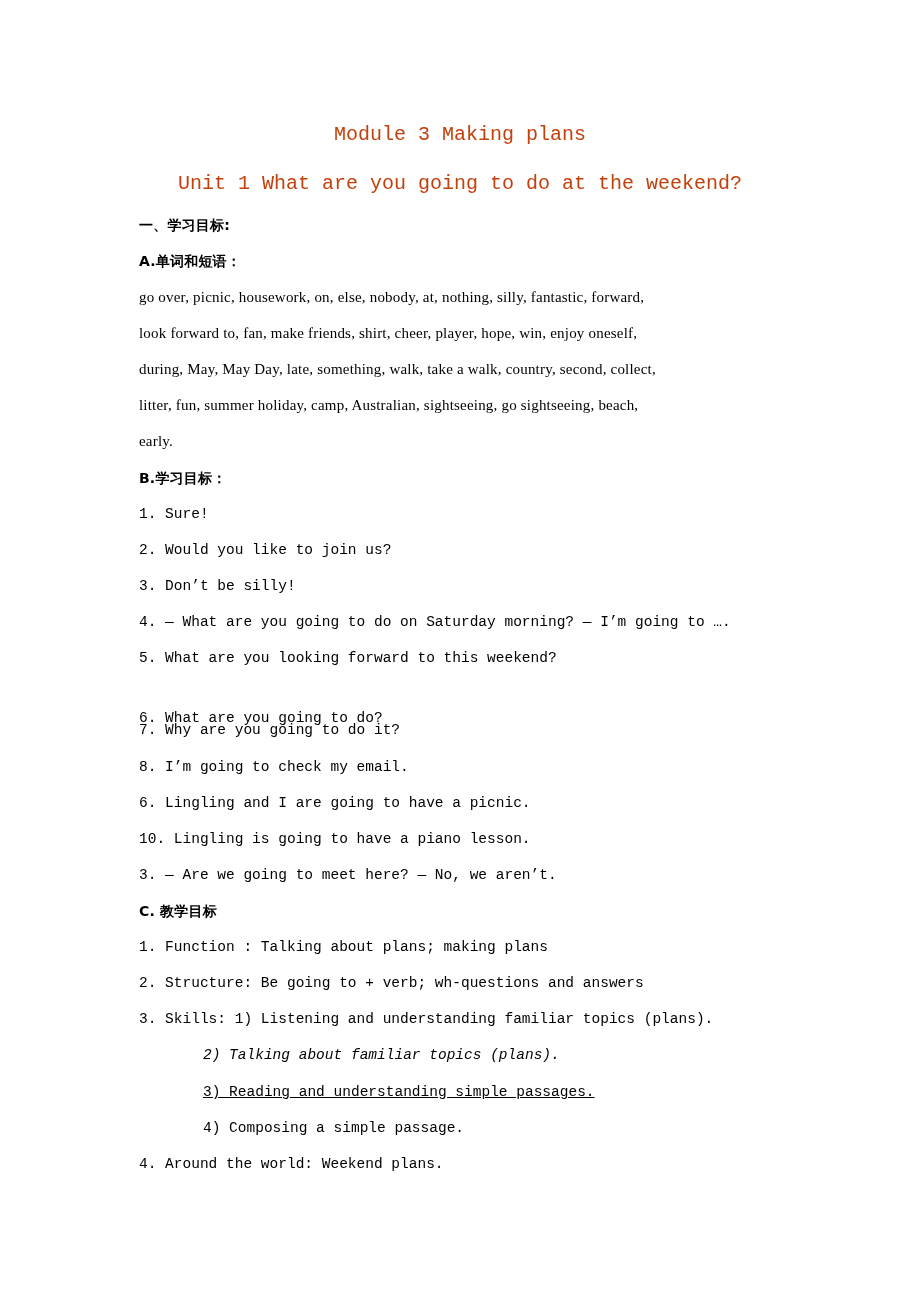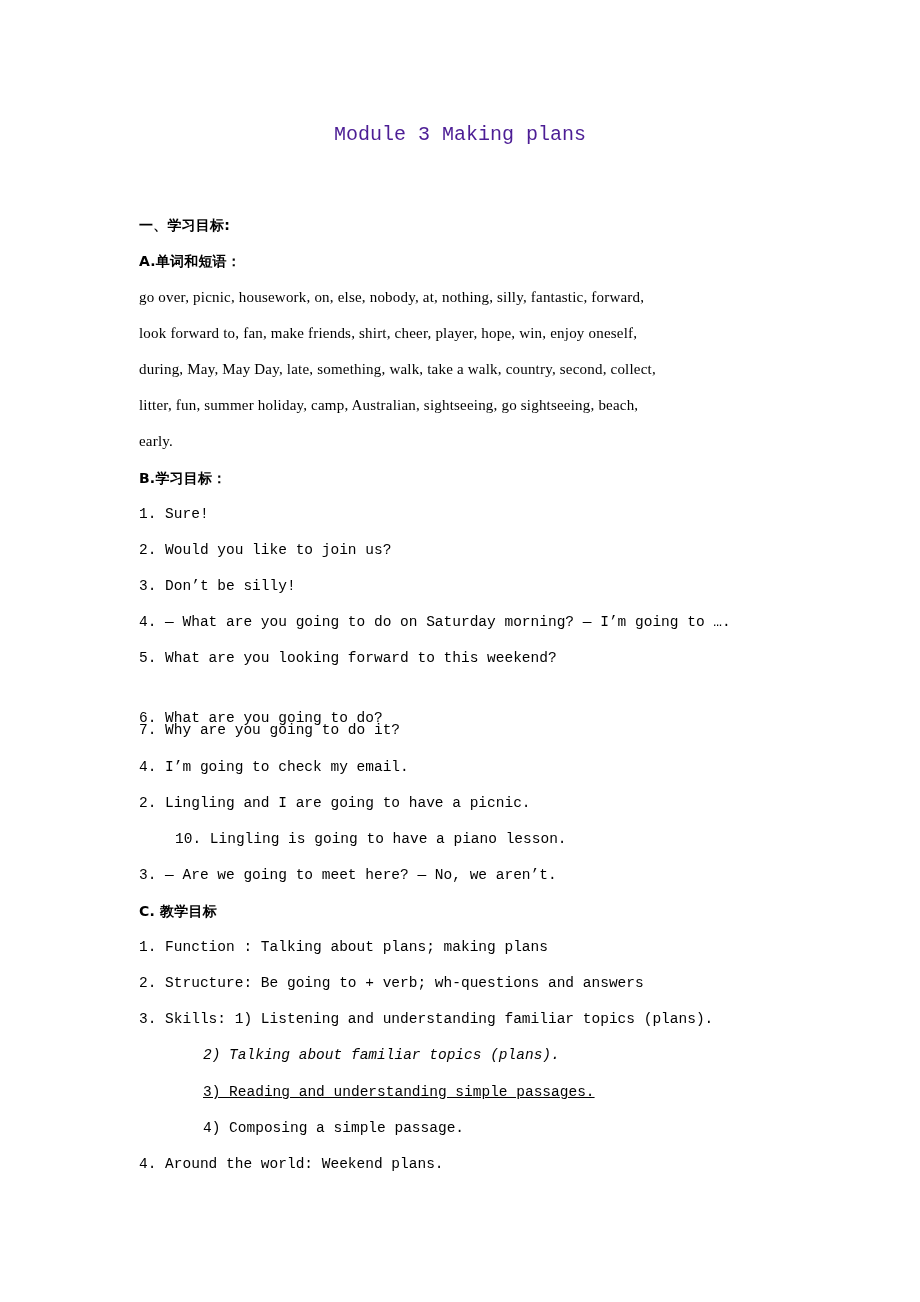--- a/index.html
+++ b/index.html
@@ -1,53 +1,54 @@
 <!DOCTYPE html>
 <html><head>
 <meta charset="utf-8">
 <style>
   html, body { margin: 0; padding: 0; background: #ffffff; }
   body { width: 920px; height: 1302px; position: relative; overflow: hidden;
          font-family: "Liberation Mono", "DejaVu Sans Mono", monospace; color: #000; }
   .page { position: absolute; left: 0; top: 0; width: 920px; height: 1302px; }
   .title { position: absolute; left: 0; width: 920px; text-align: center;
-           color: #4c1d95; font-family: "Liberation Mono", "DejaVu Sans Mono", monospace;
+           color: #c2410c; font-family: "Liberation Mono", "DejaVu Sans Mono", monospace;
            font-size: 20px; white-space: pre; }
   .line { position: absolute; left: 139px; font-size: 15px; white-space: pre;
           font-family: "Liberation Serif", "DejaVu Serif", serif; letter-spacing: 0.2px; }
   .mono { font-family: "Liberation Mono", "DejaVu Sans Mono", monospace; font-size: 14.5px; letter-spacing: 0; }
   .bold { font-weight: bold; font-family: "DejaVu Sans", sans-serif; font-size: 14px; }
   .indent { left: 203px; }
 </style>
 </head>
 <body>
 
 <div class="page">
   <div class="title" style="top:123px;">Module 3 Making plans</div>
+  <div class="title" style="top:172px;">Unit 1 What are you going to do at the weekend?</div>
 
   <div class="line bold" style="top:217px;">一、学习目标:</div>
   <div class="line bold" style="top:253px;">A.单词和短语：</div>
 
   <div class="line" style="top:289px;">go over, picnic, housework, on, else, nobody, at, nothing, silly, fantastic, forward,</div>
   <div class="line" style="top:361px;">during, May, May Day, late, something, walk, take a walk, country, second, collect,</div>
   <div class="line" style="top:325px;">look forward to, fan, make friends, shirt, cheer, player, hope, win, enjoy oneself,</div>
   <div class="line" style="top:397px;">litter, fun, summer holiday, camp, Australian, sightseeing, go sightseeing, beach,</div>
   <div class="line" style="top:433px;">early.</div>
 
   <div class="line bold" style="top:470px;">B.学习目标：</div>
   <div class="line mono" style="top:506px;">1. Sure!</div>
   <div class="line mono" style="top:542px;font-family:Liberation Mono, monospace;">2. Would you like to join us?</div>
   <div class="line mono" style="top:578px;">3. Don’t be silly!</div>
   <div class="line mono" style="top:614px;">4. — What are you going to do on Saturday morning? — I’m going to ….</div>
   <div class="line mono" style="top:650px;">5. What are you looking forward to this weekend?</div>
   <div class="line mono" style="top:710px;">6. What are you going to do?</div>
   <div class="line mono" style="top:722px;">7. Why are you going to do it?</div>
-  <div class="line mono" style="top:759px;">4. I’m going to check my email.</div>
-  <div class="line mono" style="top:795px;">2. Lingling and I are going to have a picnic.</div>
-  <div class="line mono" style="top:831px;margin-left:36px;">10. Lingling is going to have a piano lesson.</div>
+  <div class="line mono" style="top:759px;">8. I’m going to check my email.</div>
+  <div class="line mono" style="top:795px;">6. Lingling and I are going to have a picnic.</div>
+  <div class="line mono" style="top:831px;">10. Lingling is going to have a piano lesson.</div>
   <div class="line mono" style="top:867px;">3. — Are we going to meet here? — No, we aren’t.</div>
 
   <div class="line bold" style="top:903px;">C. 教学目标</div>
   <div class="line mono" style="top:939px;">1. Function : Talking about plans; making plans</div>
   <div class="line mono" style="top:975px;">2. Structure: Be going to + verb; wh-questions and answers</div>
   <div class="line mono" style="top:1011px;">3. Skills: 1) Listening and understanding familiar topics (plans).</div>
   <div class="line mono indent" style="top:1047px;font-style:italic;">2) Talking about familiar topics (plans).</div>
   <div class="line mono indent" style="top:1084px;text-decoration:underline;">3) Reading and understanding simple passages.</div>
   <div class="line mono indent" style="top:1120px;">4) Composing a simple passage.</div>
   <div class="line mono" style="top:1156px;">4. Around the world: Weekend plans.</div>

